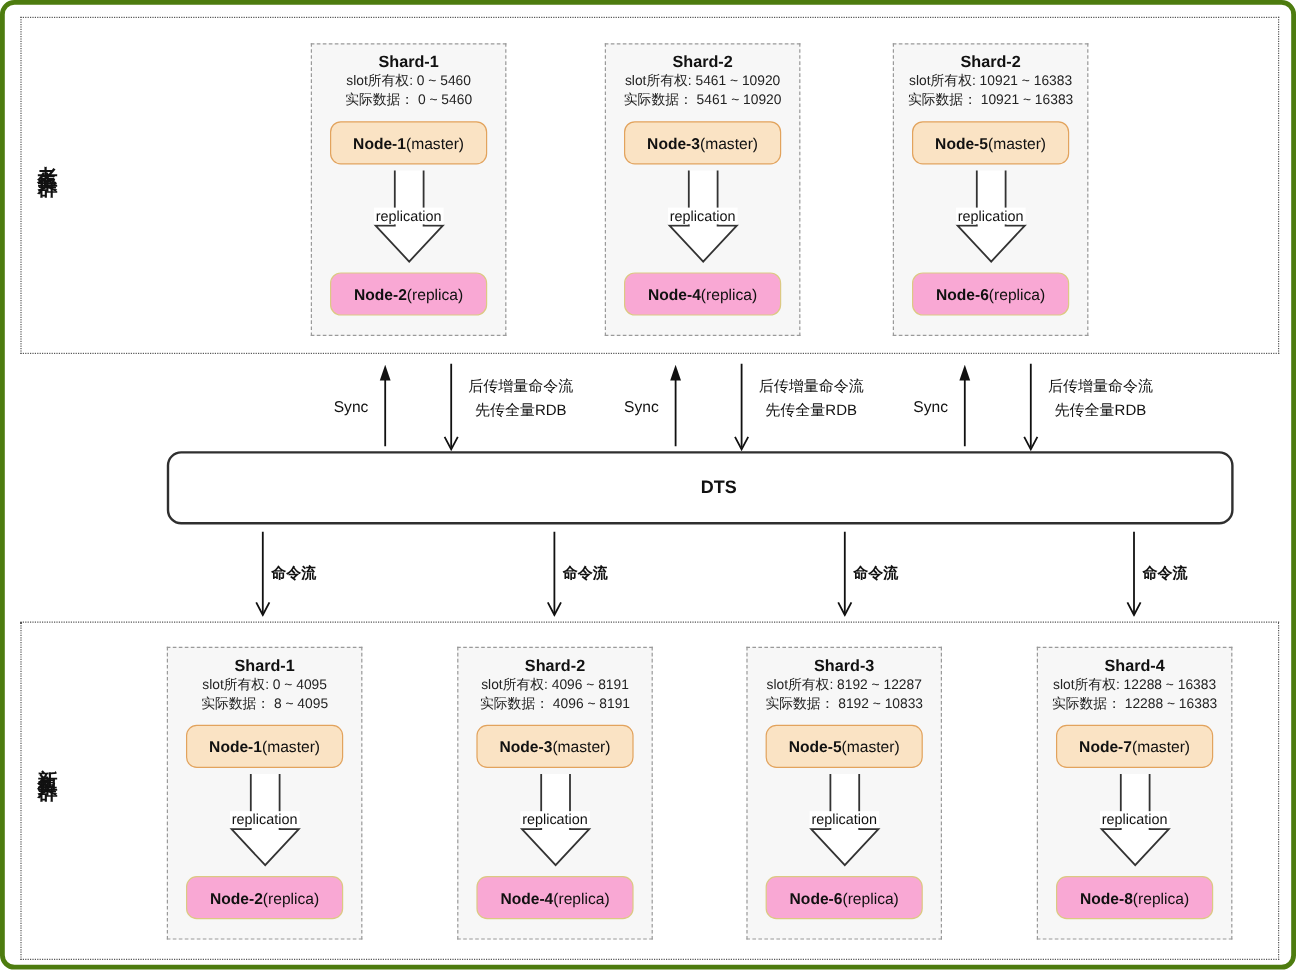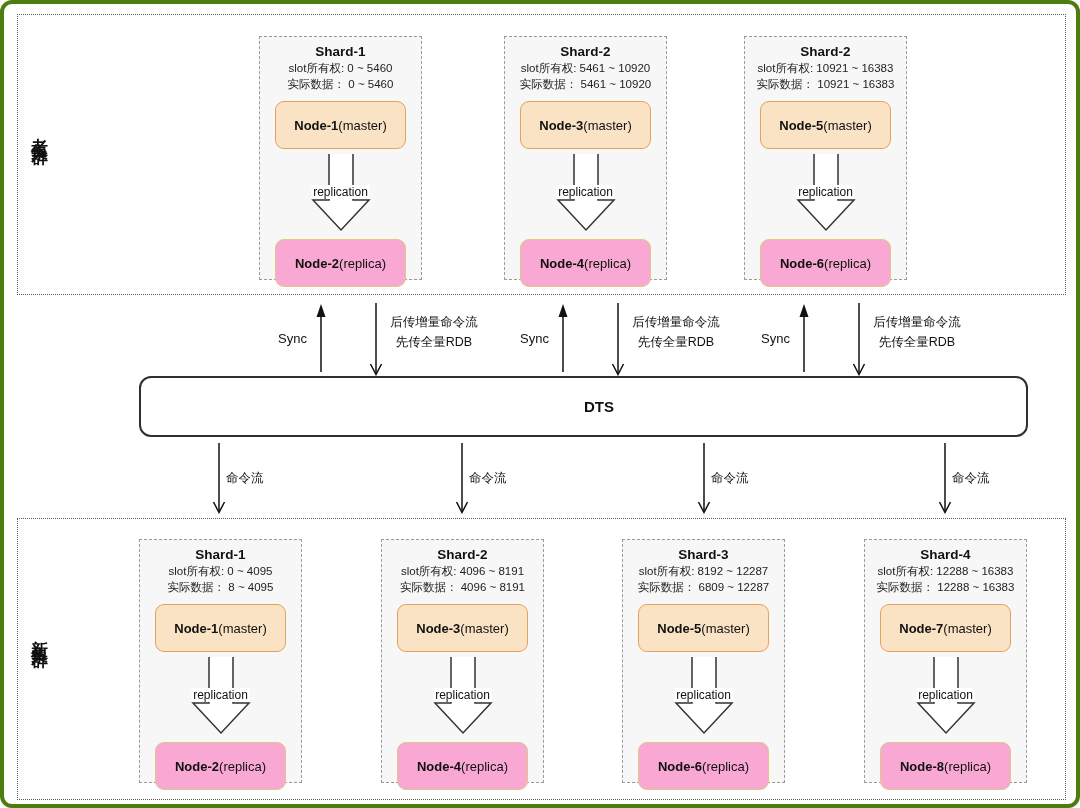--- a/index.html
+++ b/index.html
@@ -23,39 +23,39 @@
 
   .shard{
     position:absolute;width:163px;height:244px;background:#f7f7f7;
     border:1px dashed #9a9a9a;box-sizing:border-box;
     display:flex;flex-direction:column;align-items:center;padding-top:6px;
   }
   .shard-title{font-size:13.5px;font-weight:bold;line-height:17px;color:#111;}
   .shard-line{font-size:11.5px;line-height:16px;color:#222;white-space:nowrap;}
 
   .node{
-    width:131px;height:48px;border-radius:9px;box-sizing:border-box;
+    width:131px;height:36px;border-radius:9px;box-sizing:border-box;
     display:flex;align-items:center;justify-content:center;
     font-size:13px;color:#111;white-space:nowrap;flex:none;
   }
   .node b{font-weight:bold;}
   .node.master{background:#fae3c4;border:1.5px solid #e2a35d;margin-top:9px;}
   .node.replica{background:#f9a8d4;border:1.5px solid #dcc983;margin-top:4px;}
 
   .rep-arrow{position:relative;width:90px;height:82px;margin-top:4px;flex:none;}
   .rep-arrow svg{position:absolute;left:0;top:0;}
   .rep-label{
     position:absolute;left:50%;top:32px;transform:translateX(-50%);
     background:#fff;font-size:12px;padding:0 2px;white-space:nowrap;
   }
 
   .vline-arrow{position:absolute;}
   .sync-label{position:absolute;font-size:13px;width:52px;text-align:right;top:327px;}
   .down-label{position:absolute;font-size:12.5px;line-height:20px;width:104px;text-align:center;top:308px;}
-  .flow-label{position:absolute;font-size:12.5px;top:466px;}
+  .flow-label{position:absolute;font-size:12.5px;top:466px;font-weight:bold;}
 
   #dts{
     position:absolute;left:135px;top:372px;width:889px;height:61px;
     border:2px solid #2f2f2f;border-radius:12px;background:#fff;box-sizing:border-box;
     display:flex;flex-direction:row;align-items:center;justify-content:center;gap:1px;padding-left:31px;
   }
   .dts-title{font-size:15px;font-weight:bold;line-height:18px;}
   .dts-sub{font-size:13.5px;line-height:19px;}
 </style>
 </head>
@@ -235,21 +235,21 @@
     </div>
     <div class="node replica">
         <b>Node-4</b>
         <span>(replica)</span>
       </div>
   </div>
 
   <div class="shard" style="left:618px;top:535px;">
     <div class="shard-title">Shard-3</div>
     <div class="shard-line">slot所有权: 8192 ~ 12287</div>
-    <div class="shard-line">实际数据： 6809 ~ 12287</div>
+    <div class="shard-line">实际数据： 8192 ~ 10833</div>
     <div class="node master">
         <b>Node-5</b>
         <span>(master)</span>
       </div>
     <div class="rep-arrow">
       <svg width="90" height="82" viewBox="0 0 90 82">
           <path d="M33,1 V47 H17 L45,77 L73,47 H57 V1" fill="#ffffff" stroke="#333" stroke-width="1.5"></path>
         </svg>
       <span class="rep-label">replication</span>
     </div>

